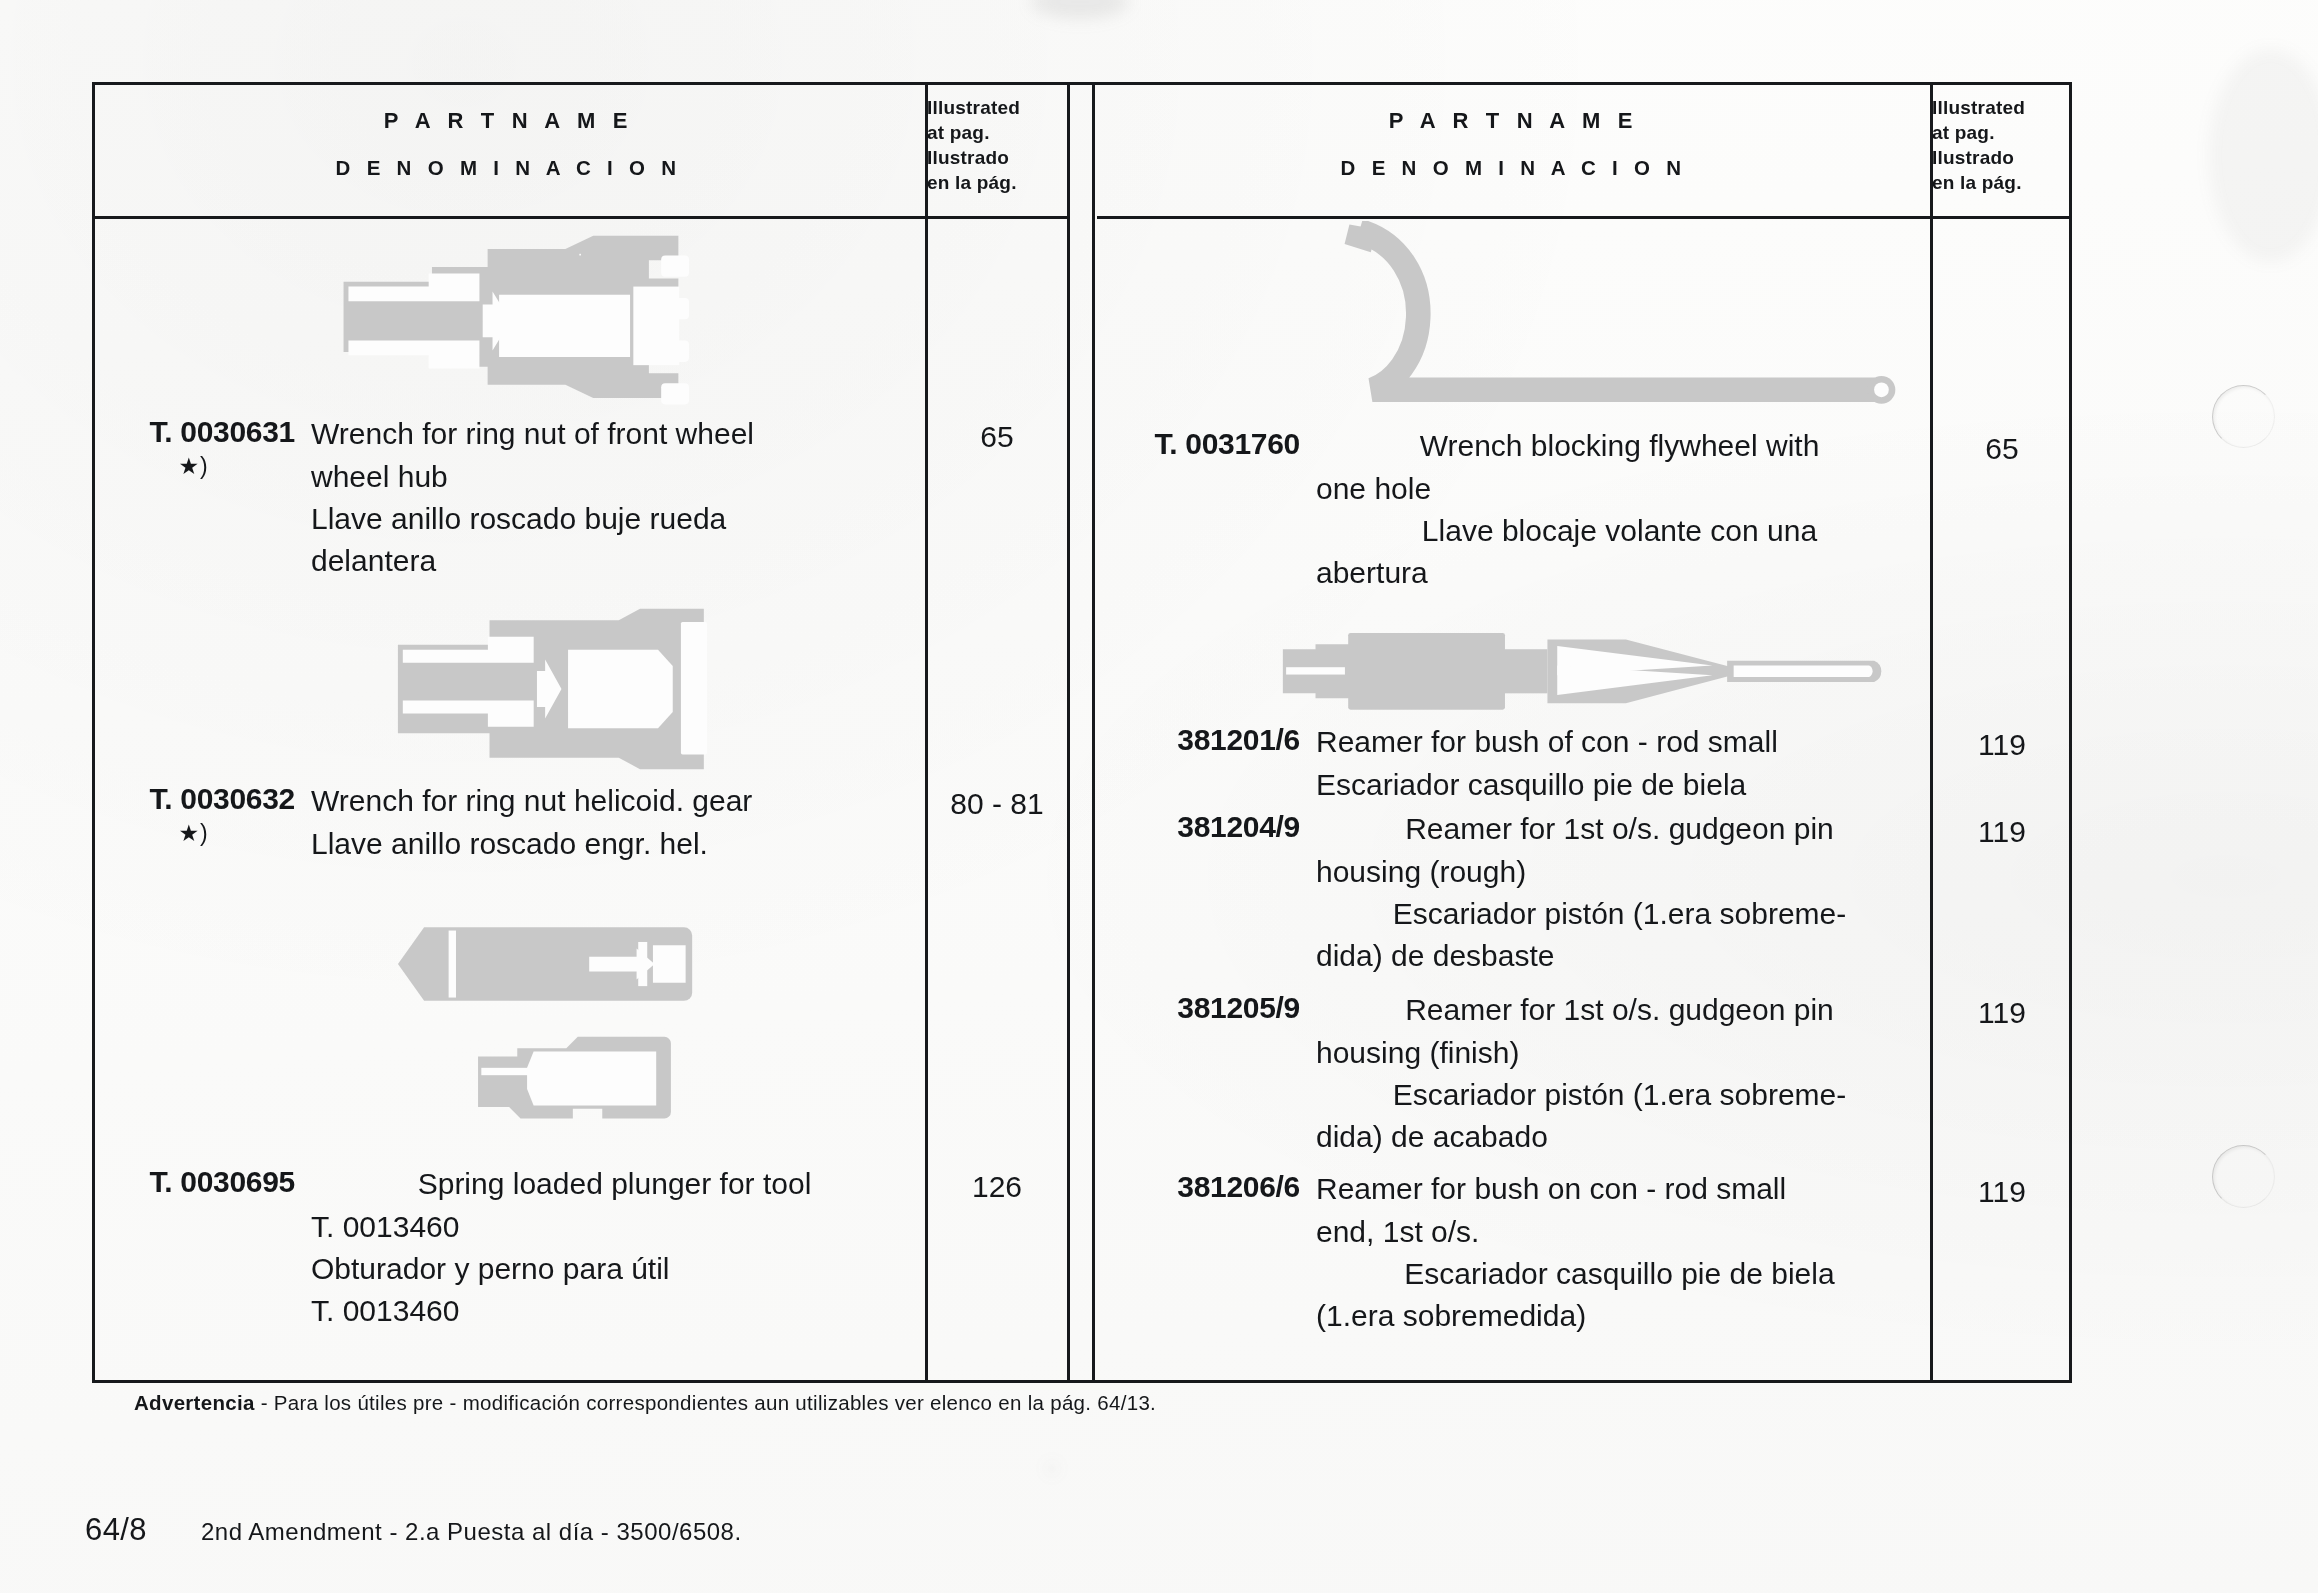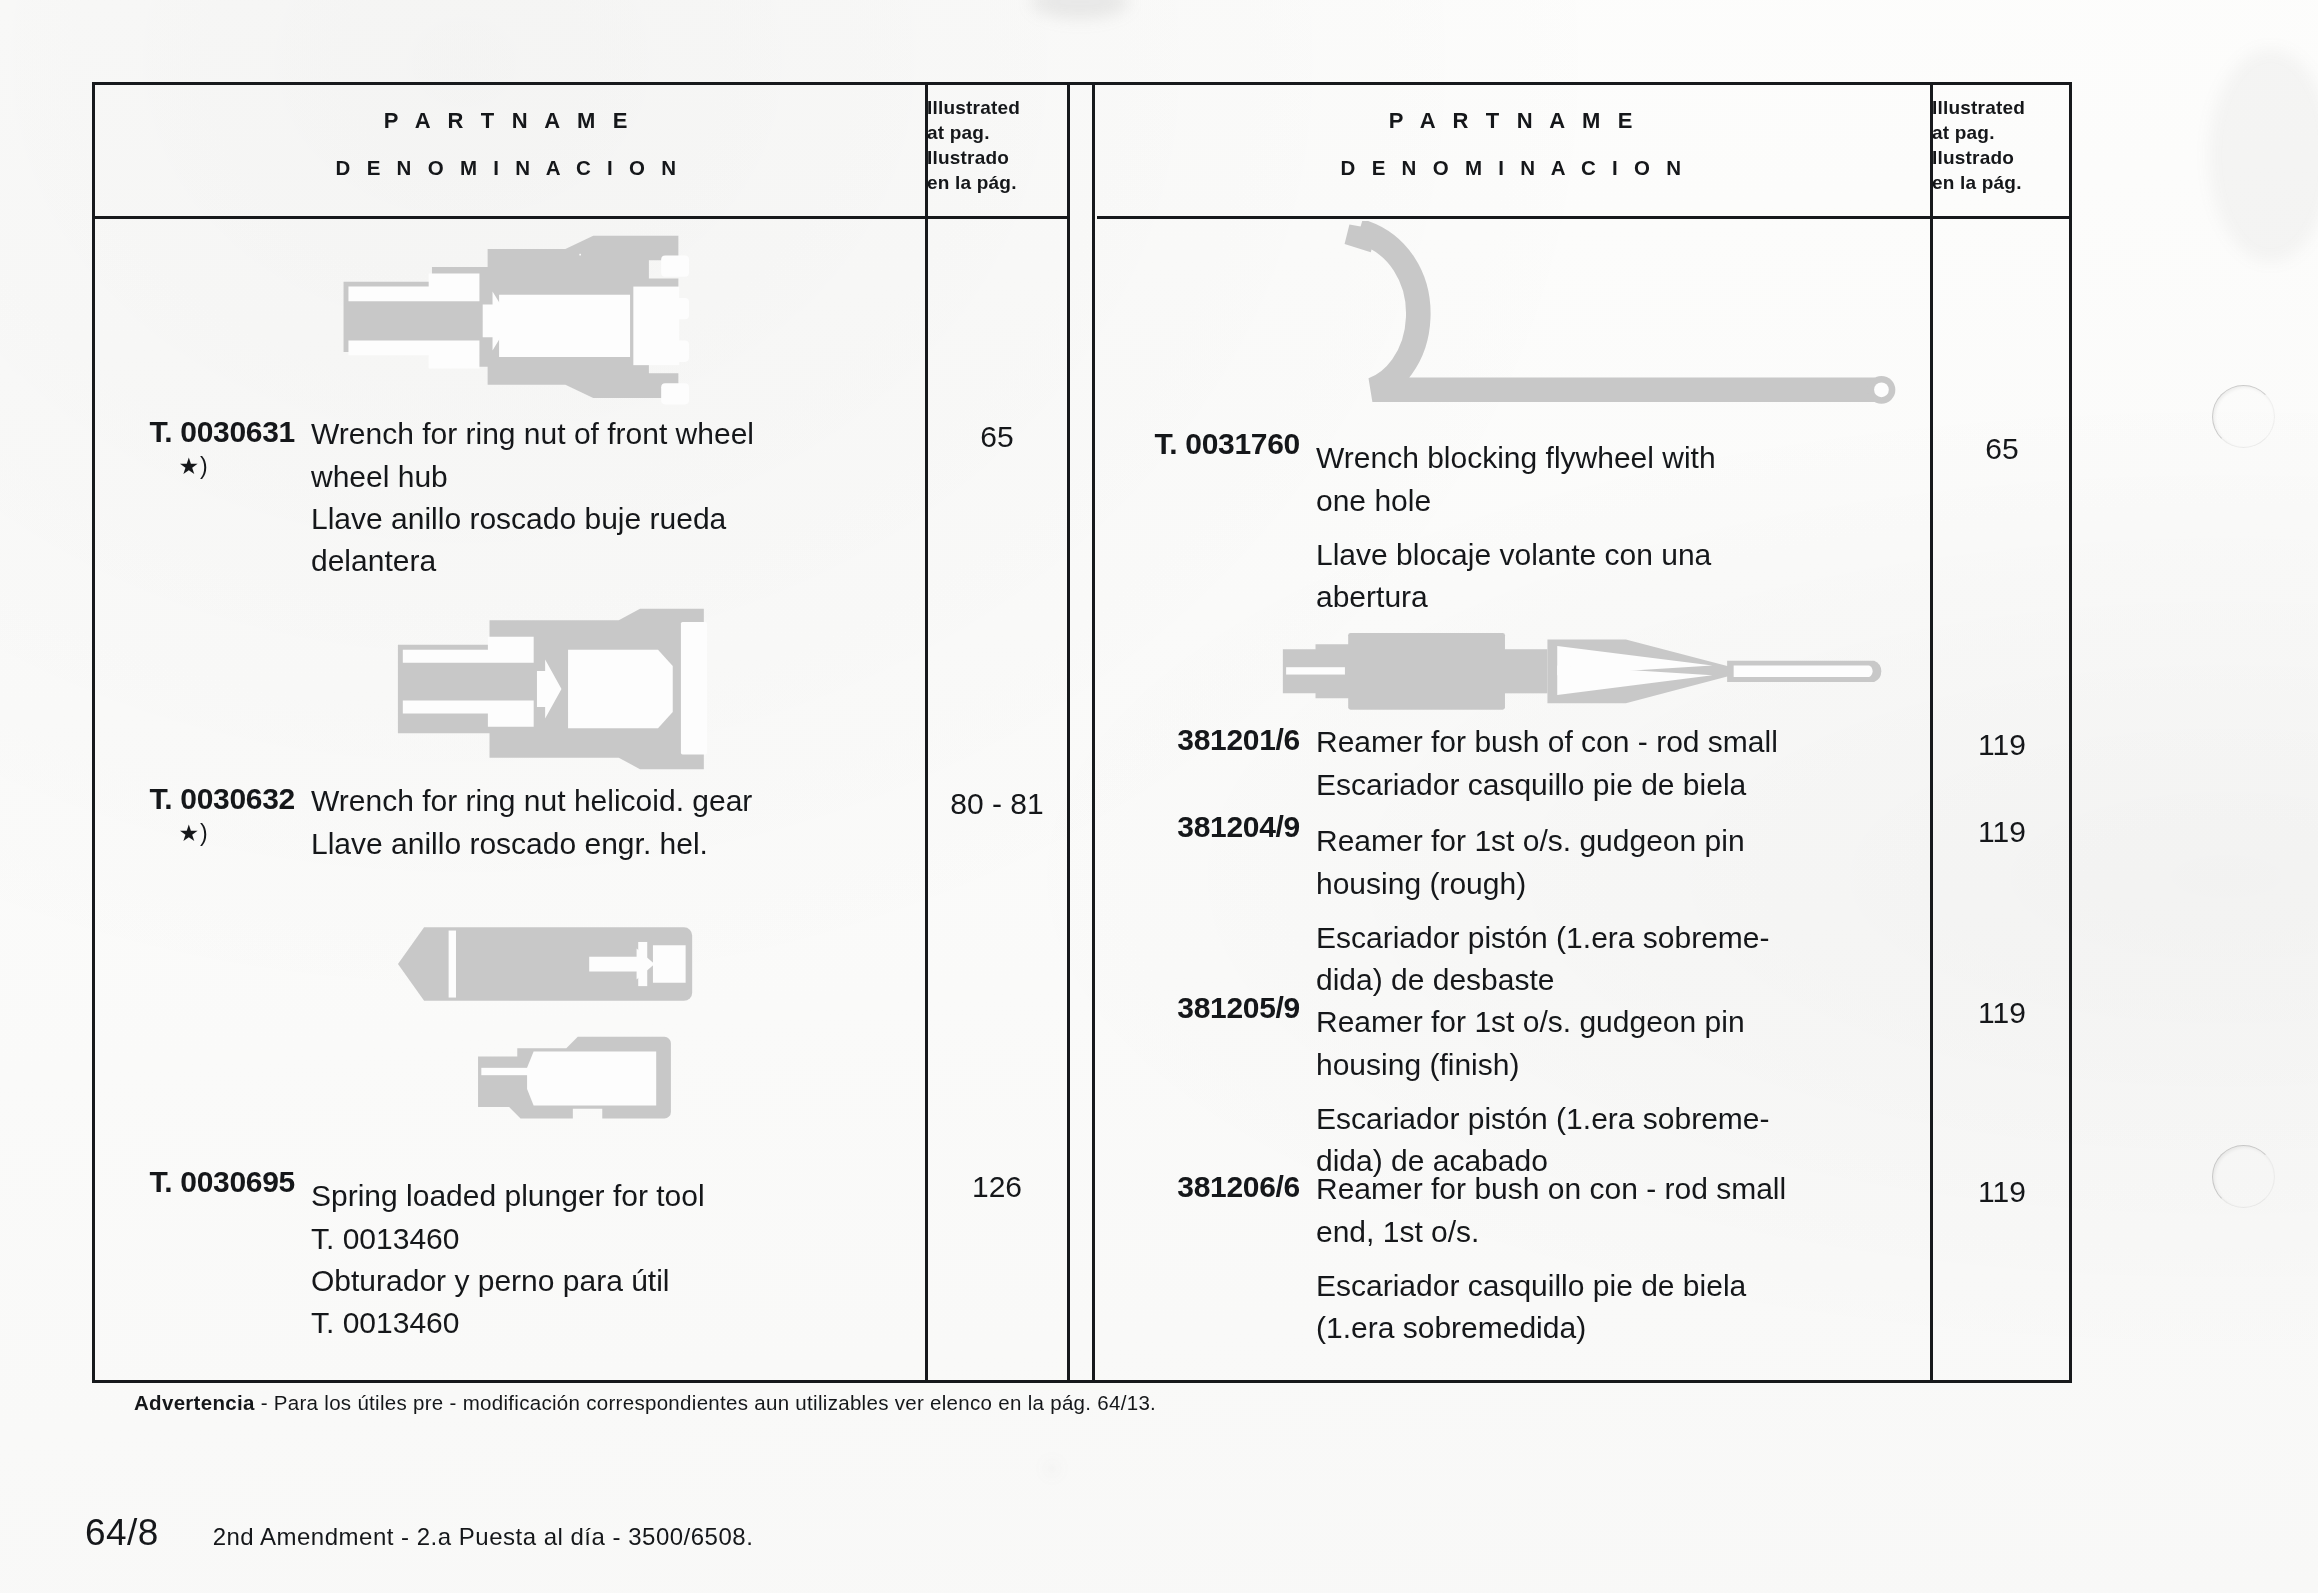--- a/index.html
+++ b/index.html
@@ -167,22 +167,21 @@
     left: 219px;
     top: -1.6px;
     width: 607px;
     font-size: 30px;
     line-height: 1.41;
     font-weight: 400;
   }
   .desc .ln { display: block; white-space: nowrap; }
   .desc .just {
     display: flex;
-    justify-content: flex-start;
-    margin-top: 12px;
+    justify-content: center;
   }
   .desc .just > span { display: inline-block; }
 
   .pag {
     position: absolute;
     left: 835px;
     width: 140px;
     text-align: center;
     font-size: 30px;
     font-weight: 300;
@@ -213,21 +212,21 @@
 
   
   #pagefoot {
     position: absolute;
     left: 85px;
     top: 1512px;
     font-size: 0;
     white-space: nowrap;
   }
   #pagefoot .pno {
-    font-size: 37px;
+    font-size: 31px;
     font-weight: 300;
     letter-spacing: 0.4px;
   }
   #pagefoot .amend {
     font-size: 24px;
     font-weight: 300;
     margin-left: 54px;
     letter-spacing: 0.5px;
   }
 </style>

